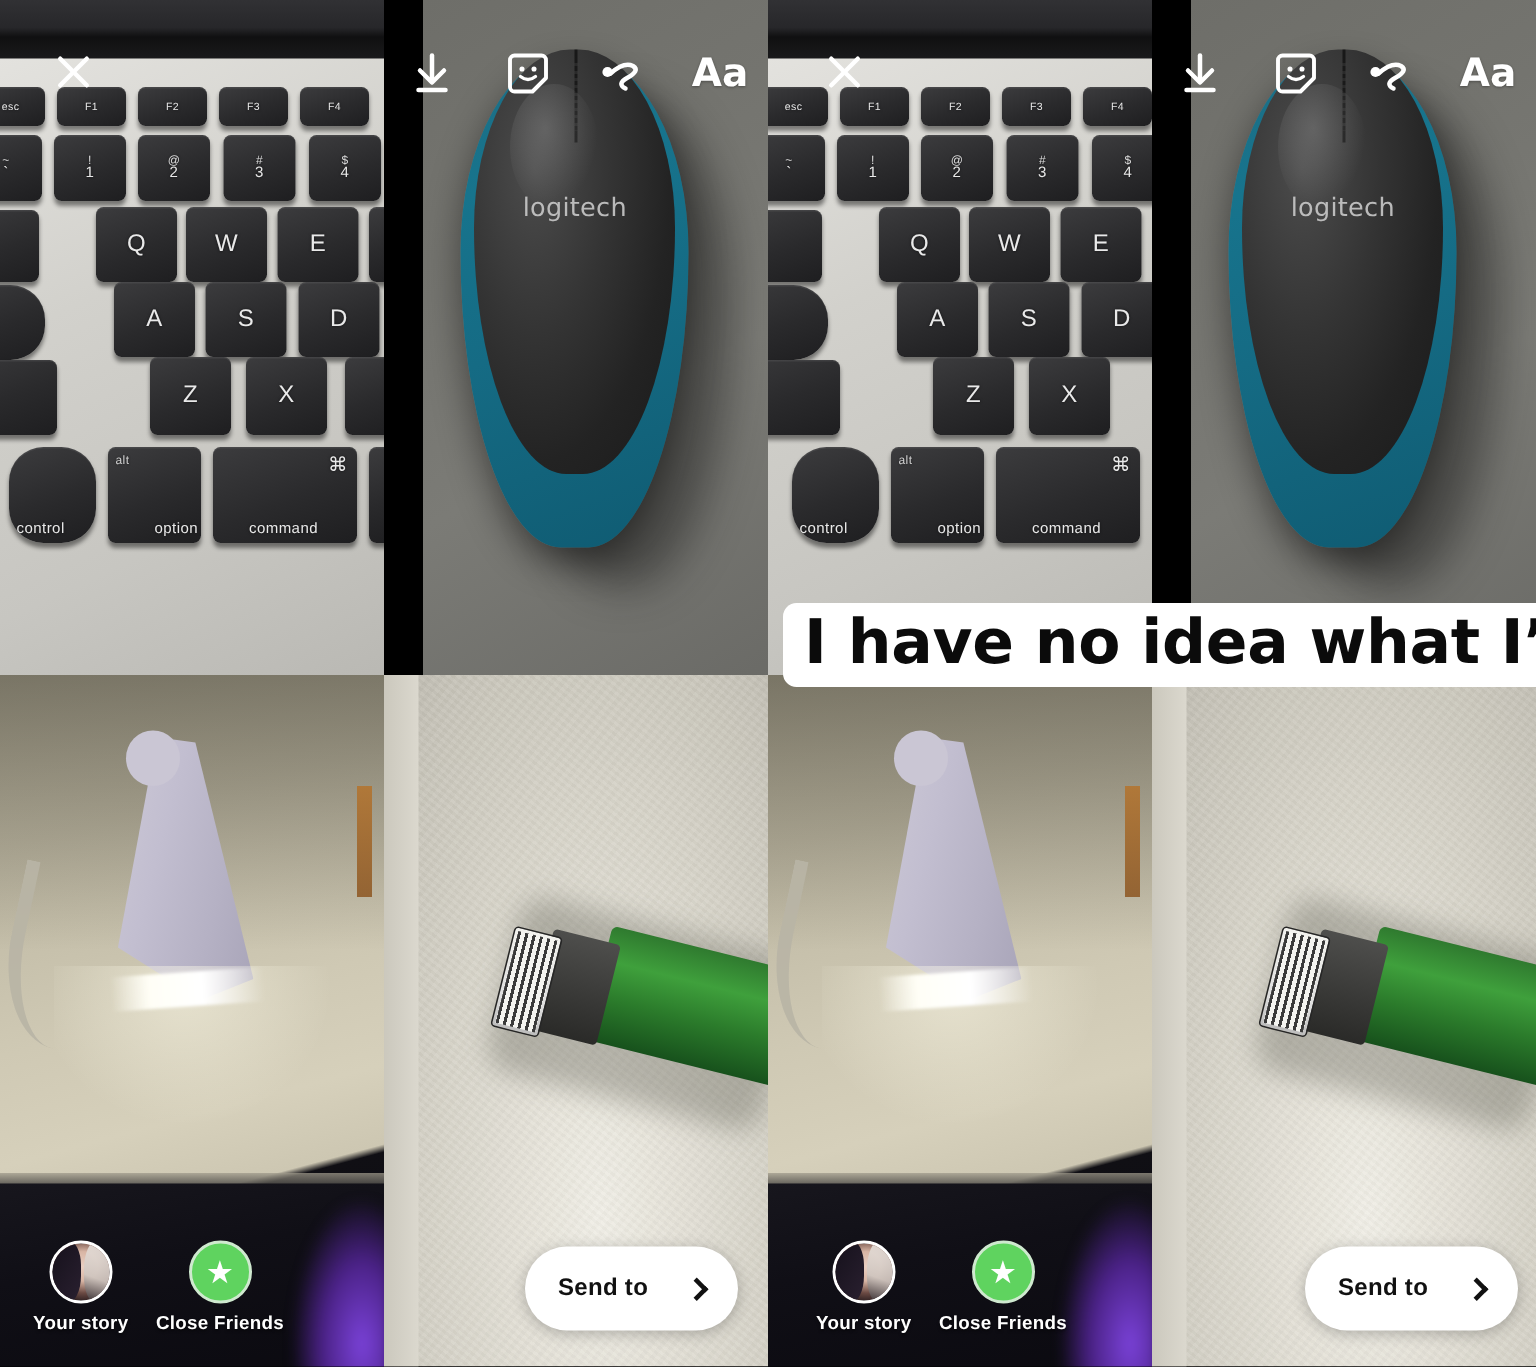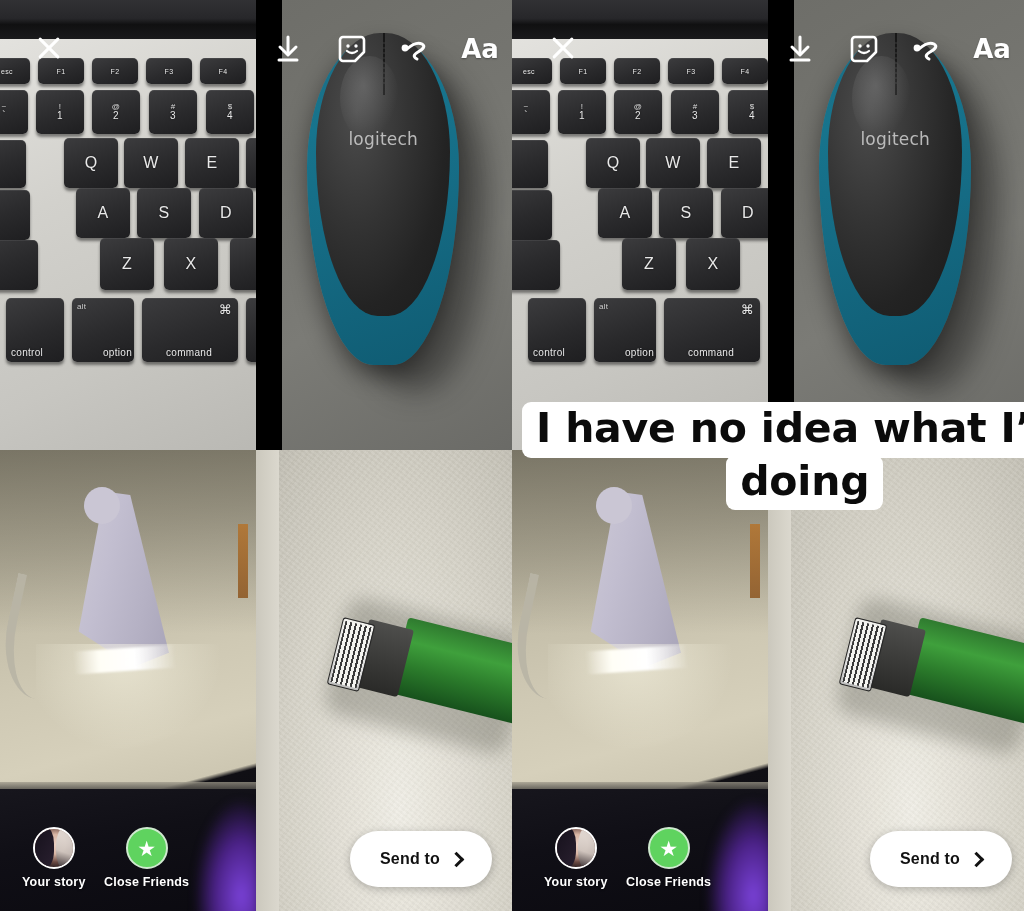--- a/index.html
+++ b/index.html
@@ -45,21 +45,21 @@
     box-shadow: 0 3px 3px rgba(0,0,0,.45), inset 0 1px 0 rgba(255,255,255,.07);
     color: #e9e9e9;
     display: flex; align-items: center; justify-content: center;
     font-size: 11px; letter-spacing: .3px;
     text-shadow: 0 0 2px rgba(0,0,0,.6);
     overflow: hidden;
   }
   .key.tiny { font-size: 7px; }
   .key.num { flex-direction: column; line-height: 1.05; font-size: 10px; }
   .key.num .sup { font-size: 8px; opacity: .92; }
-  .key.lbl-bl { justify-content: flex-start; align-items: flex-end; padding: 0 0 4px 5px; font-size: 10px; }
+  .key.lbl-bl { justify-content: flex-start; align-items: flex-end; padding: 0 0 4px 5px; font-size: 10px; border-radius: 23px; }
   .key.two { flex-direction: column; align-items: flex-start; justify-content: space-between; padding: 4px 5px 4px 5px; }
   .key.two .top { font-size: 8px; opacity: .85; }
   .key.two .bot { font-size: 10px; margin-left: 26px; }
   .key.cmd { flex-direction: column; align-items: flex-end; justify-content: space-between; padding: 4px 6px 4px 4px; }
   .key.cmd .glyph { font-size: 13px; }
   .key.cmd .bot { font-size: 10px; align-self: center; }
 
   
   .mousebg {
     position: absolute; inset: 0;
@@ -291,21 +291,21 @@
     color: #fff; font-size: 12.5px; font-weight: bold;
     letter-spacing: .2px;
     text-shadow: 0 1px 2px rgba(0,0,0,.5);
     white-space: nowrap;
   }
   .sendto {
     position: absolute; right: 20px; bottom: 24px;
     height: 56px; min-width: 142px;
     background: #fff;
     border-radius: 28px;
-    display: flex; align-items: center; justify-content: center;
+    display: flex; align-items: center; justify-content: space-between;
     gap: 11px;
     box-shadow: 0 2px 10px rgba(0,0,0,.25);
     padding: 0 22px;
   }
   .sendto-label {
     color: #111; font-size: 16px; font-weight: bold; letter-spacing: .2px;
   }
   .chev {
     width: 11px; height: 11px;
     border-right: 3px solid #111; border-top: 3px solid #111;
@@ -681,16 +681,15 @@
       </div>
       <div class="sendto" style="right:12px">
         <span class="sendto-label">Send to</span>
         <span class="chev"></span>
       </div>
     </div>
   </div>
 
   <div class="sticker" style="left:522px; top:402px;">
     <div class="sticker-line">I have no idea what I’m</div>
-    <div class="sticker-line l2" style="margin-left: 0px;">doing</div>
   </div>
 
 </div>
 
 </body></html>

